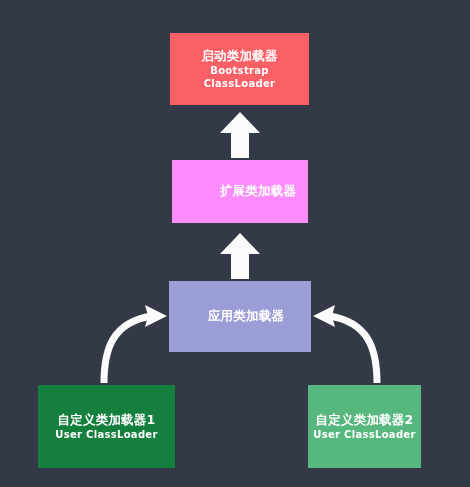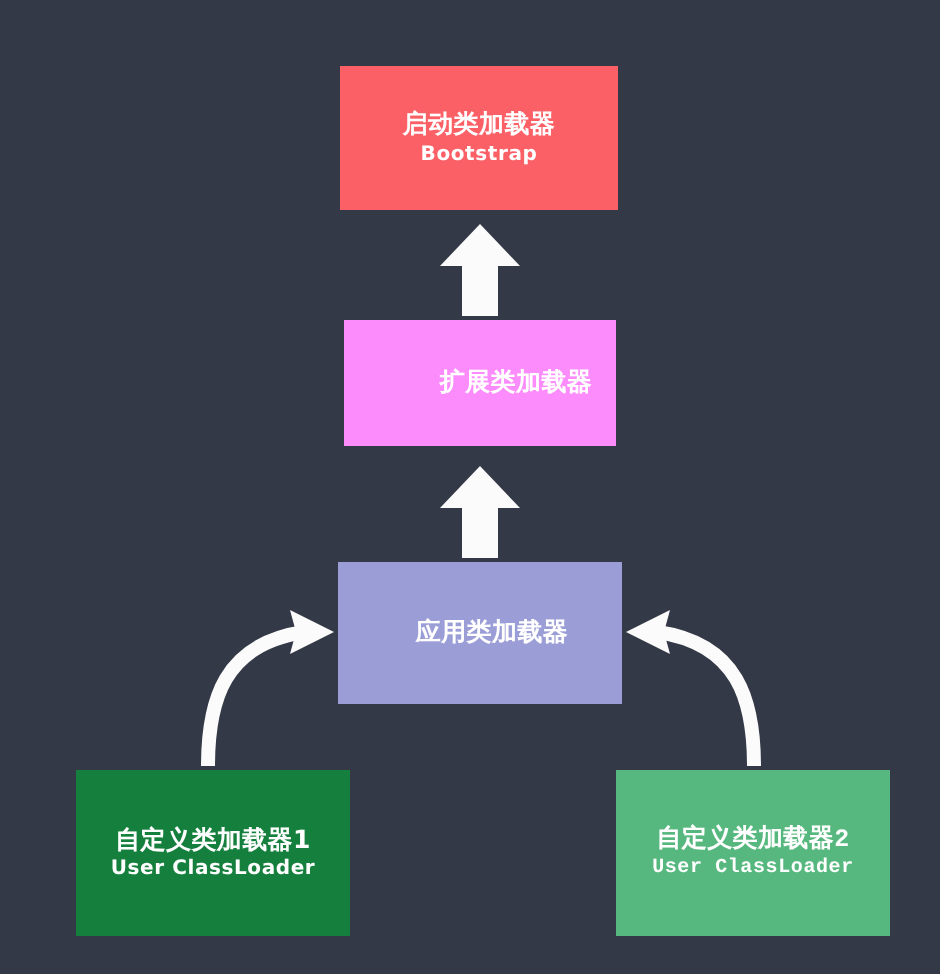--- a/index.html
+++ b/index.html
@@ -61,23 +61,22 @@
   #node-app {
     left: 169px; top: 281px; width: 142px; height: 71px;
     background: #9b9ed6;
     padding-left: 12px;
   }
   #node-user1 {
     left: 38px; top: 385px; width: 137px; height: 83px;
     background: #15803d;
   }
   #node-user2 {
-    left: 308px; top: 385px; width: 137px; height: 83px;
+    left: 308px; top: 385px; width: 113px; height: 83px;
     background: #56b87e;
-    font-family: Liberation Mono, monospace;
   }
 </style>
 </head>
 <body>
 
 <div id="diagram-canvas">
 
   <svg class="arrow-layer" viewBox="0 0 470 487" width="470" height="487" aria-hidden="true">
 
     <g>
@@ -95,20 +94,21 @@
 
     <g>
       <path d="M 377 383 C 377 350, 369 322, 329 316" fill="none" stroke="#fbfbfb" stroke-width="7" stroke-linecap="butt"></path>
       <path d="M 313 316 L 335 305 L 332 316 L 335 327 Z" fill="#fbfbfb"></path>
     </g>
   </svg>
 
   <div class="node" id="node-bootstrap">
     <span class="cn">启动类加载器</span>
     <span class="en">Bootstrap</span>
+    <span class="en">ClassLoader</span>
   </div>
 
   <div class="node" id="node-ext">
     <span class="cn">扩展类加载器</span>
   </div>
 
   <div class="node" id="node-app">
     <span class="cn">应用类加载器</span>
   </div>
 

